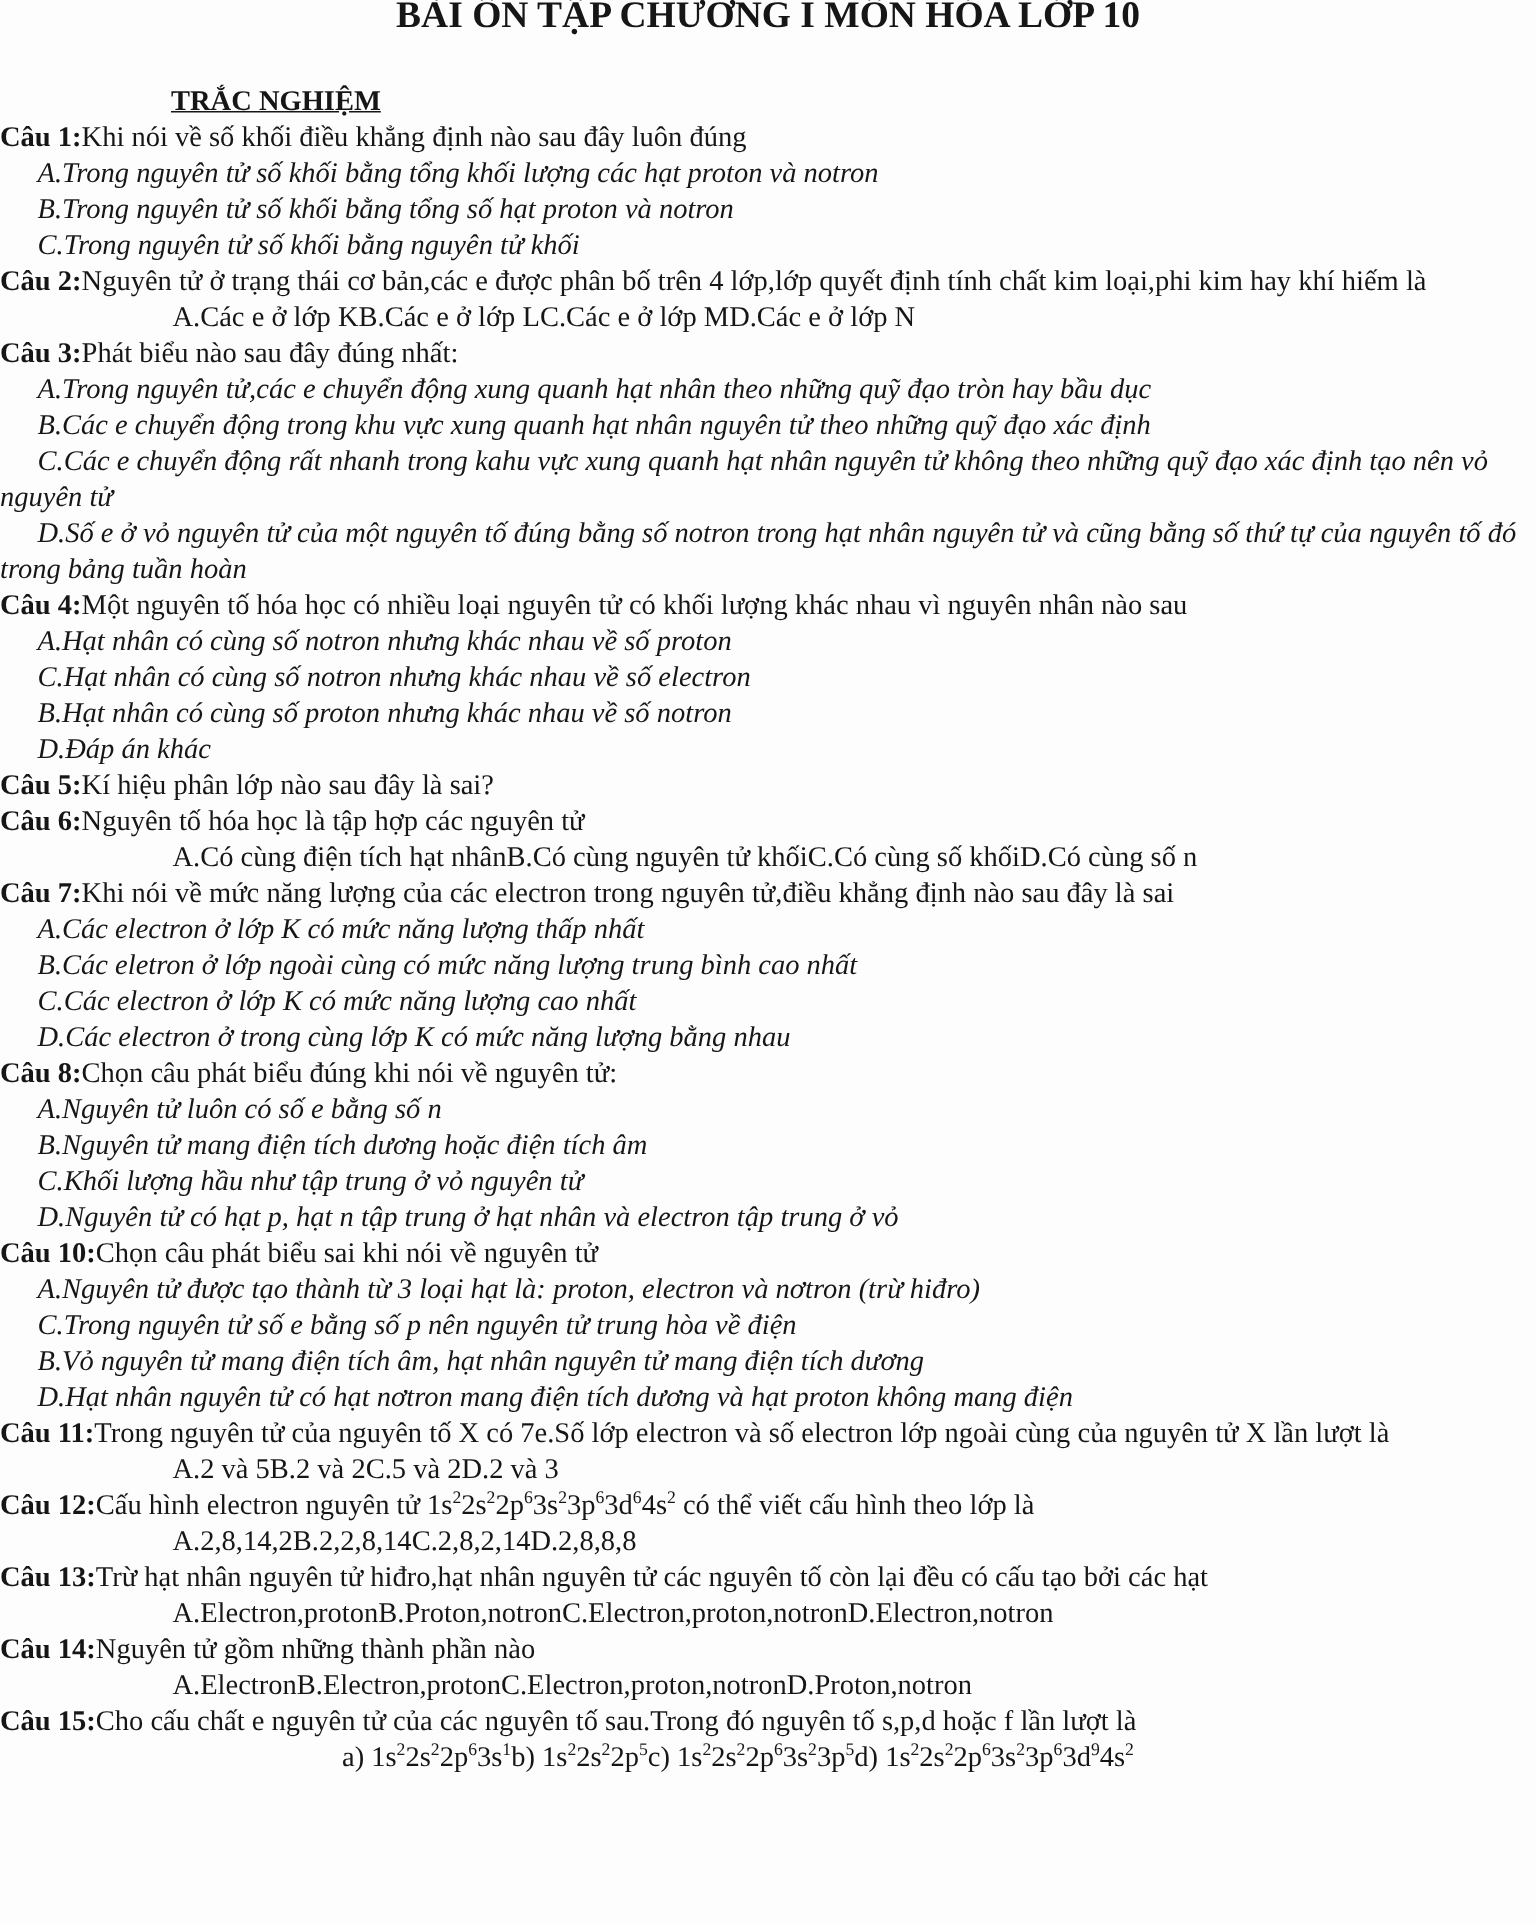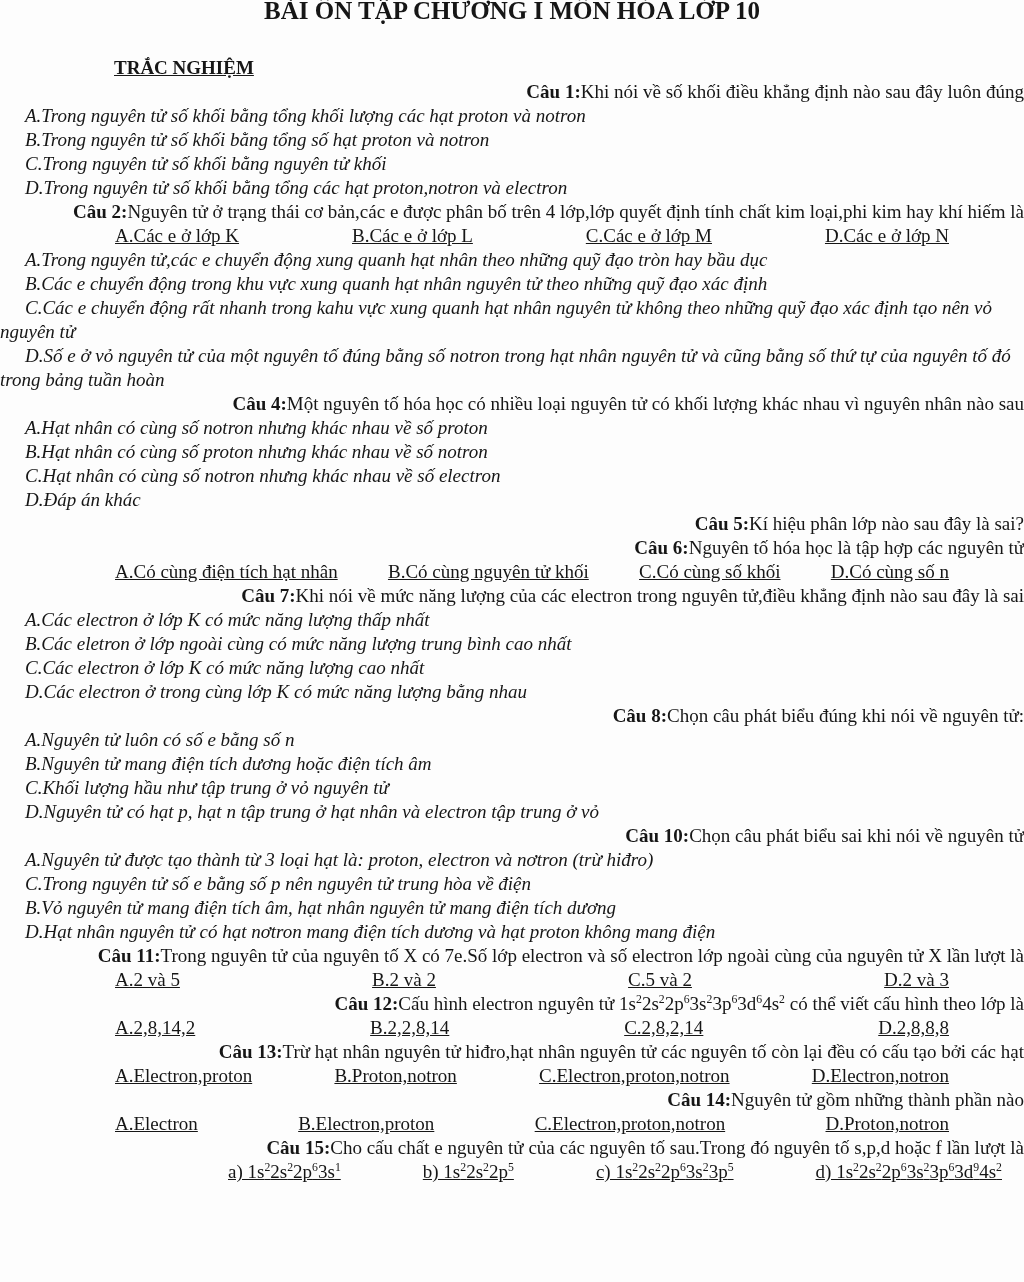--- a/index.html
+++ b/index.html
@@ -11,67 +11,66 @@
   }
   .page{width:1024px;height:1282px;position:relative;}
   .title{
     font-size:25px;font-weight:bold;text-align:center;
     margin:-5px 0 0 0;line-height:31px;white-space:nowrap;
   }
   .heading{
     margin:30px 0 0 114px;font-weight:bold;text-decoration:underline;
   }
   .question p{margin:0;}
-  .qtext{margin:0 34px 0 90px;text-align:right;}
+  .qtext{margin:0 34px 0 90px;}
   .qlabel{font-weight:bold;}
   .it{}
   .opt{margin:0 30px 0 90px;text-indent:25px;font-style:italic;}
   .opt-row{
-    display:flex;justify-content:space-between;
+    display:flex;
     margin:0 75px 0 115px;
-    text-decoration:underline;
   }
   .opt-row.indent{margin:0 22px 0 228px;}
   .ropt{white-space:nowrap;}
   sup{font-size:0.62em;line-height:0;}
 </style>
 </head>
 <body>
 
 <div class="page">
   <div class="title">BÀI ÔN TẬP CHƯƠNG I MÔN HÓA LỚP 10</div>
   <div class="heading">TRẮC NGHIỆM</div>
   <div id="questions">
       <div class="question">
         <p class="qtext"><span class="qlabel">Câu 1:</span><span>Khi nói về số khối điều khẳng định nào sau đây luôn đúng</span></p>
         <p class="opt">A.Trong nguyên tử số khối bằng tổng khối lượng các hạt proton và notron</p>
         <p class="opt">B.Trong nguyên tử số khối bằng tổng số hạt proton và notron</p>
         <p class="opt">C.Trong nguyên tử số khối bằng nguyên tử khối</p>
-        <p class="opt">D.Trong nguyên tử số khối bằng tổng các hạt proton,notron và electron</p>
       </div>
       <div class="question">
         <p class="qtext"><span class="qlabel">Câu 2:</span><span>Nguyên tử ở trạng thái cơ bản,các e được phân bố trên 4 lớp,lớp quyết định tính chất kim loại,phi kim hay khí hiếm là</span></p>
         <div class="opt-row">
           <span class="ropt">A.Các e ở lớp K</span>
           <span class="ropt">B.Các e ở lớp L</span>
           <span class="ropt">C.Các e ở lớp M</span>
           <span class="ropt">D.Các e ở lớp N</span>
         </div>
       </div>
       <div class="question">
+        <p class="qtext"><span class="qlabel">Câu 3:</span><span>Phát biểu nào sau đây đúng nhất:</span></p>
         <p class="opt">A.Trong nguyên tử,các e chuyển động xung quanh hạt nhân theo những quỹ đạo tròn hay bầu dục</p>
         <p class="opt">B.Các e chuyển động trong khu vực xung quanh hạt nhân nguyên tử theo những quỹ đạo xác định</p>
         <p class="opt">C.Các e chuyển động rất nhanh trong kahu vực xung quanh hạt nhân nguyên tử không theo những quỹ đạo xác định tạo nên vỏ nguyên tử</p>
         <p class="opt">D.Số e ở vỏ nguyên tử của một nguyên tố đúng bằng số notron trong hạt nhân nguyên tử và cũng bằng số thứ tự của nguyên tố đó trong bảng tuần hoàn</p>
       </div>
       <div class="question">
         <p class="qtext"><span class="qlabel">Câu 4:</span><span>Một nguyên tố hóa học có nhiều loại nguyên tử có khối lượng khác nhau vì nguyên nhân nào sau</span></p>
         <p class="opt">A.Hạt nhân có cùng số notron nhưng khác nhau về số proton</p>
+        <p class="opt">C.Hạt nhân có cùng số notron nhưng khác nhau về số electron</p>
         <p class="opt">B.Hạt nhân có cùng số proton nhưng khác nhau về số notron</p>
-        <p class="opt">C.Hạt nhân có cùng số notron nhưng khác nhau về số electron</p>
         <p class="opt">D.Đáp án khác</p>
       </div>
       <div class="question">
         <p class="qtext"><span class="qlabel">Câu 5:</span><span>Kí hiệu phân lớp nào sau đây là sai?</span></p>
       </div>
       <div class="question">
         <p class="qtext"><span class="qlabel">Câu 6:</span><span>Nguyên tố hóa học là tập hợp các nguyên tử</span></p>
         <div class="opt-row">
           <span class="ropt">A.Có cùng điện tích hạt nhân</span>
           <span class="ropt">B.Có cùng nguyên tử khối</span>

